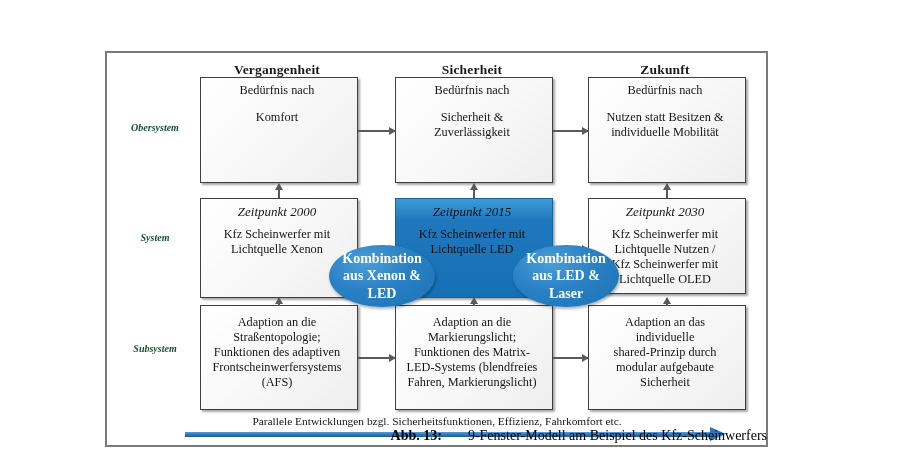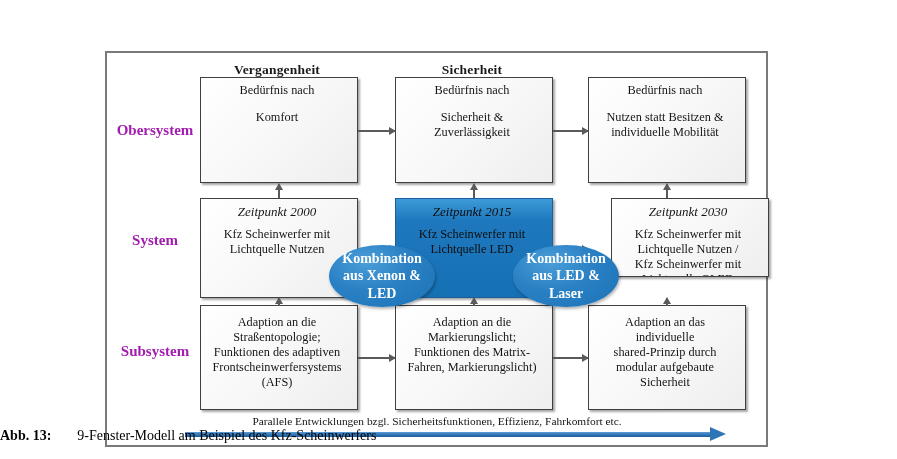--- a/index.html
+++ b/index.html
@@ -43,22 +43,23 @@
   #col-header-1 { left: 396px; }
   #col-header-2 { left: 585px; }
 
   
   .row-label {
     position: absolute;
     left: 112px;
     width: 88px;
     text-align: center;
     font-weight: bold;
-    font-size: 15px;
-    color: #a21caf;
+    font-size: 10px;
+    color: #14532d;
+    font-style: italic;
   }
   #row-label-0 { top: 76px; }
   #row-label-1 { top: 186px; }
   #row-label-2 { top: 297px; }
 
   
   .cell-box {
     position: absolute;
     box-sizing: border-box;
     border: 1.6px solid #404040;
@@ -167,36 +168,37 @@
     border-top: 7.5px solid transparent;
     border-bottom: 7.5px solid transparent;
   }
 
   
   #figure-caption {
     position: absolute;
     left: 0;
     top: 428px;
     width: 767px;
-    text-align: left;
+    text-align: right;
     font-size: 14px;
     color: #000000;
   }
   #caption-number {
     font-weight: bold;
     margin-right: 26px;
   }
 </style>
 </head>
 <body>
 
 <div id="figure-frame">
 
   <div class="col-header" id="col-header-0" style="left:85px;top:9px;">Vergangenheit</div>
   <div class="col-header" id="col-header-1" style="left:280px;top:9px;">Sicherheit</div>
+  <div class="col-header" id="col-header-2" style="left:473px;top:9px;">Zukunft</div>
 
   <div class="row-label" id="row-label-0" style="left:4px;top:69px;">Obersystem</div>
   <div class="row-label" id="row-label-1" style="left:4px;top:179px;">System</div>
   <div class="row-label" id="row-label-2" style="left:4px;top:290px;">Subsystem</div>
 
   <div class="cell-box" style="left:93px;top:24px;width:158px;height:106px;">
     <span class="cell-line">Bedürfnis nach</span>
     <span class="cell-spacer"></span>
     <span class="cell-line">Komfort</span>
     <span class="cell-line"></span>
@@ -212,49 +214,50 @@
   <div class="cell-box" style="left:481px;top:24px;width:158px;height:106px;">
     <span class="cell-line">Bedürfnis nach</span>
     <span class="cell-spacer"></span>
     <span class="cell-line">Nutzen statt Besitzen &amp;</span>
     <span class="cell-line">individuelle Mobilität</span>
   </div>
 
   <div class="cell-box" style="left:93px;top:145px;width:158px;height:100px;">
     <span class="cell-title">Zeitpunkt 2000</span>
     <span class="cell-line">Kfz Scheinwerfer mit</span>
-    <span class="cell-line">Lichtquelle Nutzen</span>
+    <span class="cell-line">Lichtquelle Xenon</span>
   </div>
 
   <div class="cell-box highlight" style="left:288px;top:145px;width:158px;height:100px;">
     <span class="cell-title">Zeitpunkt 2015</span>
     <span class="cell-line">Kfz Scheinwerfer mit</span>
     <span class="cell-line">Lichtquelle LED</span>
   </div>
 
-  <div class="cell-box" style="left:504px;top:145px;width:158px;height:79px;">
+  <div class="cell-box" style="left:481px;top:145px;width:158px;height:96px;">
     <span class="cell-title">Zeitpunkt 2030</span>
     <span class="cell-line">Kfz Scheinwerfer mit</span>
     <span class="cell-line">Lichtquelle Nutzen /</span>
     <span class="cell-line">Kfz Scheinwerfer mit</span>
     <span class="cell-line">Lichtquelle OLED</span>
   </div>
 
   <div class="cell-box" style="left:93px;top:252px;width:158px;height:105px;padding-top:9px;">
     <span class="cell-line">Adaption an die</span>
     <span class="cell-line">Straßentopologie;</span>
     <span class="cell-line">Funktionen des adaptiven</span>
     <span class="cell-line">Frontscheinwerfersystems</span>
     <span class="cell-line">(AFS)</span>
   </div>
 
   <div class="cell-box" style="left:288px;top:252px;width:158px;height:105px;padding-top:9px;">
     <span class="cell-line">Adaption an die</span>
     <span class="cell-line">Markierungslicht;</span>
     <span class="cell-line">Funktionen des Matrix-</span>
+    <span class="cell-line">LED-Systems (blendfreies</span>
     <span class="cell-line">Fahren, Markierungslicht)</span>
   </div>
 
   <div class="cell-box" style="left:481px;top:252px;width:158px;height:105px;padding-top:9px;">
     <span class="cell-line">Adaption an das</span>
     <span class="cell-line">individuelle</span>
     <span class="cell-line">shared-Prinzip durch</span>
     <span class="cell-line">modular aufgebaute</span>
     <span class="cell-line">Sicherheit</span>
   </div>

